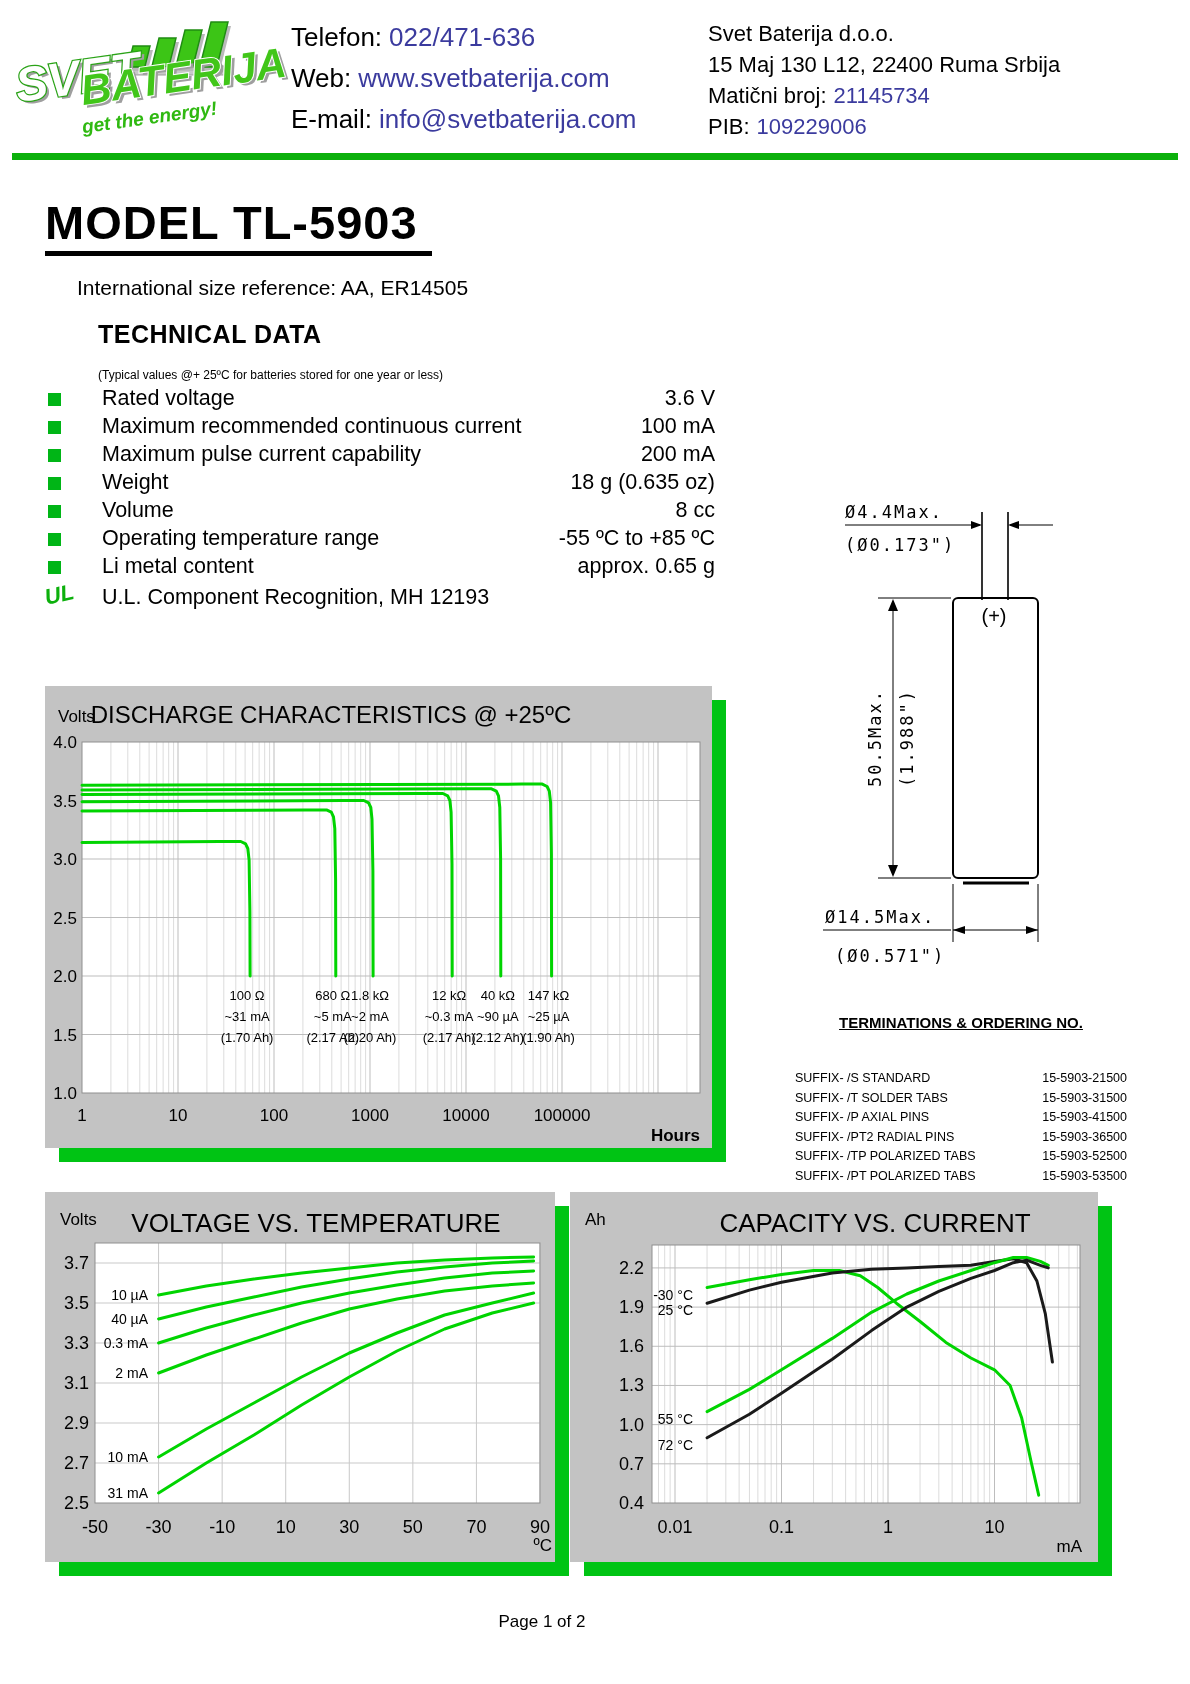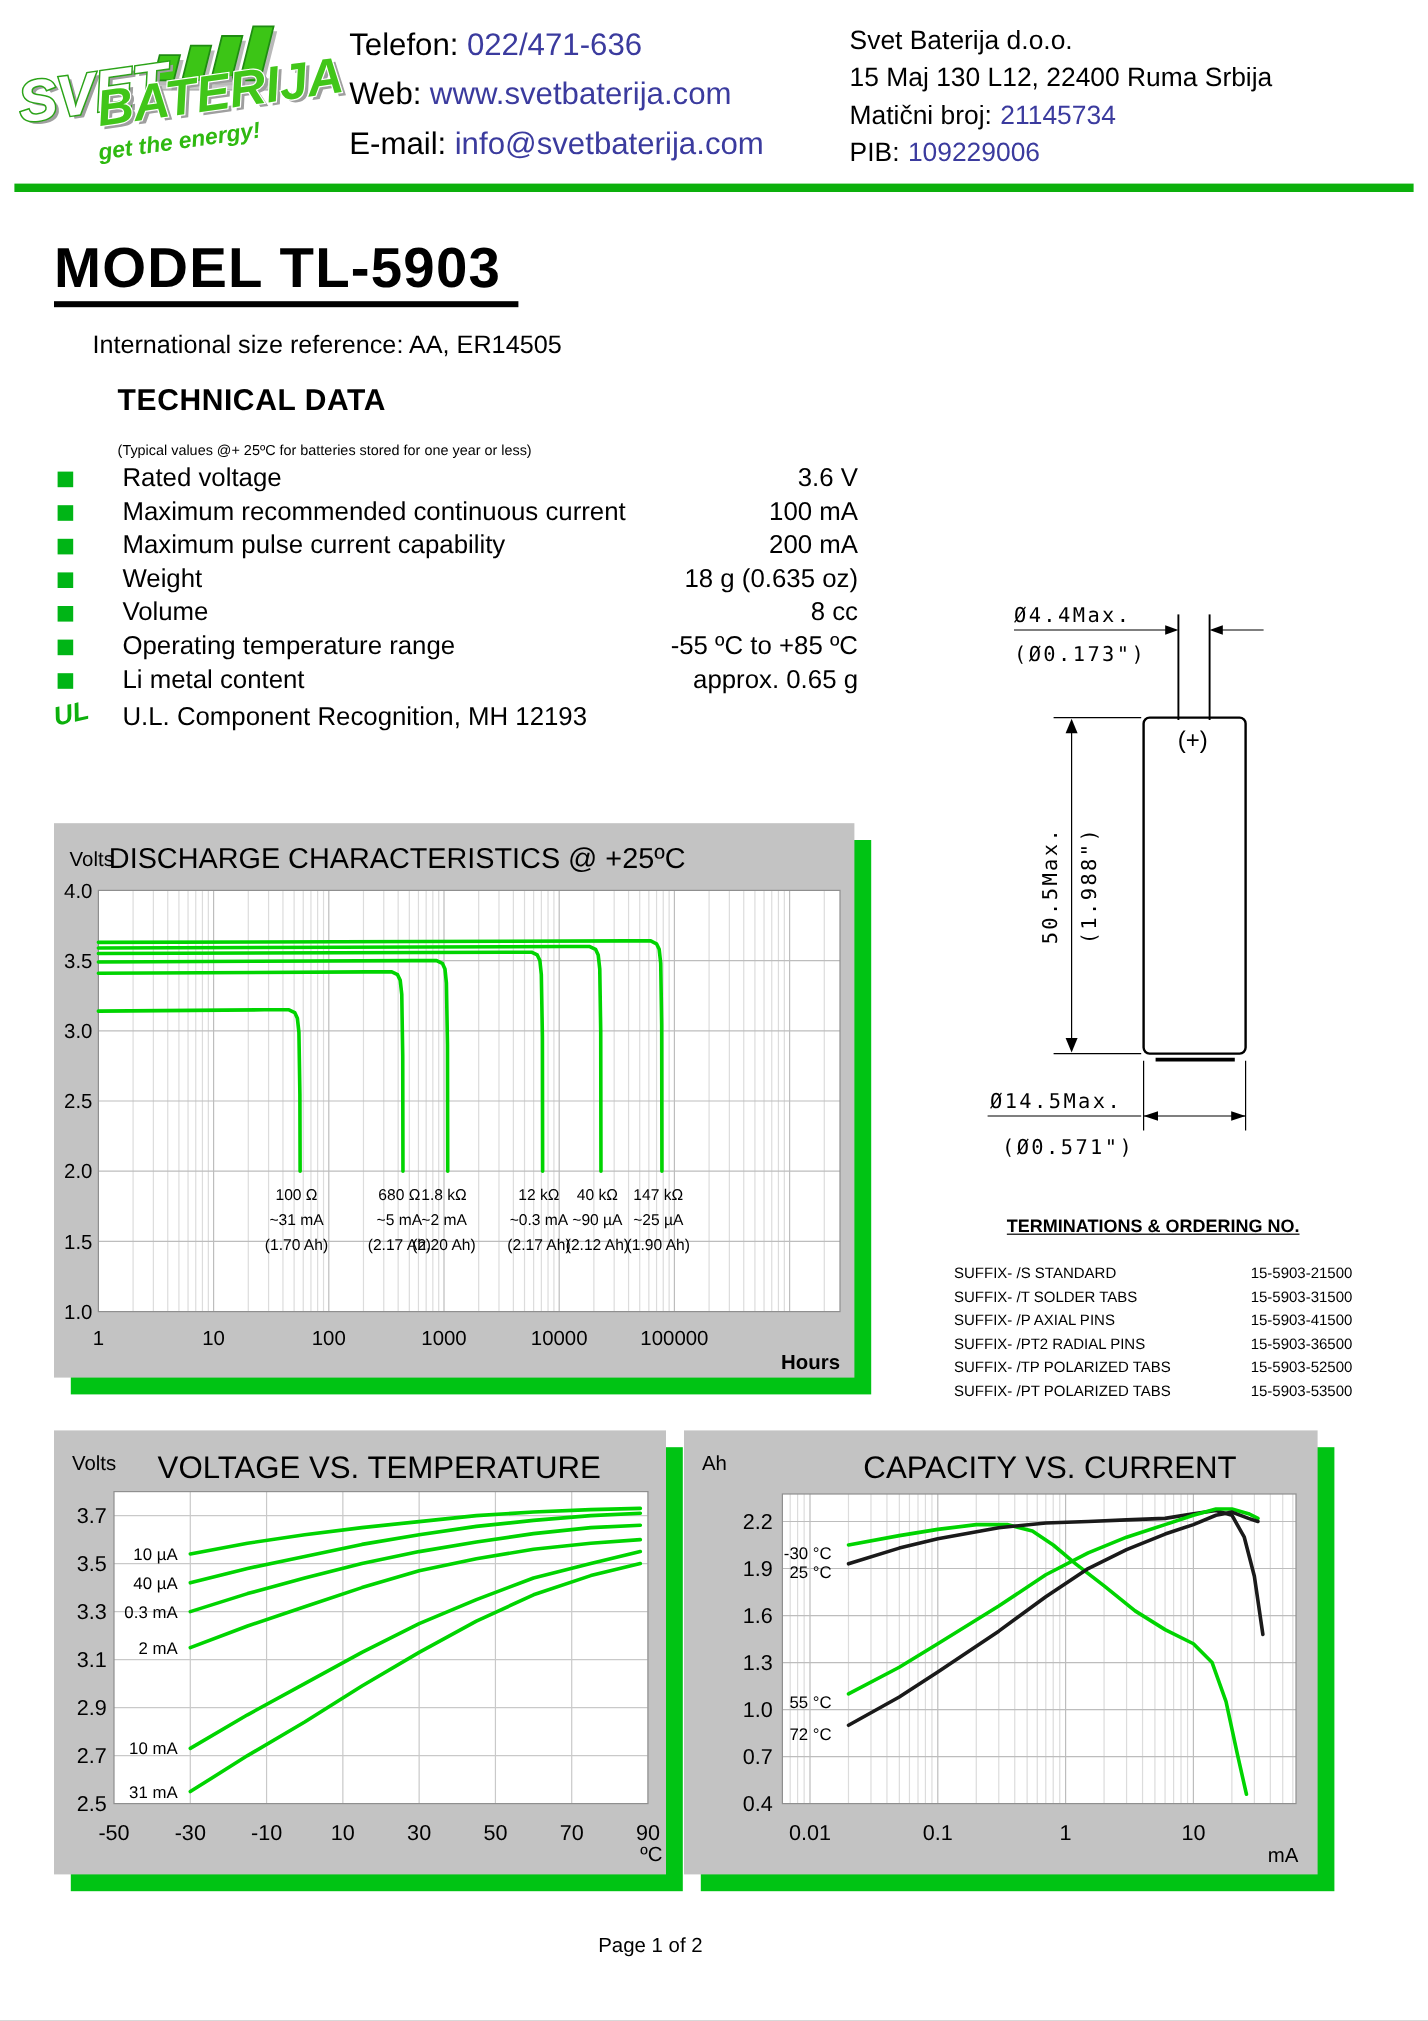--- a/index.html
+++ b/index.html
@@ -38,21 +38,21 @@
   .panel-cvc{left:570px;top:1192px;width:528px;height:370px;}
 
   
   .diagram{left:755px;top:450px;}
   .dim{font-family:"DejaVu Sans Mono",monospace;font-size:17px;letter-spacing:2px;fill:#000;}
   .plus{font-family:"Liberation Sans",sans-serif;font-size:20px;fill:#000;}
 
   
   .ordering{left:795px;top:1014px;width:332px;}
   .ord-heading{font-size:15px;font-weight:bold;text-align:center;text-decoration:underline;
-               margin-bottom:21px;white-space:nowrap;}
+               margin-bottom:38px;white-space:nowrap;}
   .ord-row{display:flex;justify-content:space-between;font-size:12.5px;line-height:19.5px;white-space:nowrap;}
 
   .footer{left:0;top:1612px;width:1084px;text-align:center;font-size:17px;}
 </style>
 </head>
 <body>
 
 <div class="page">
 
   <div class="abs logo">

